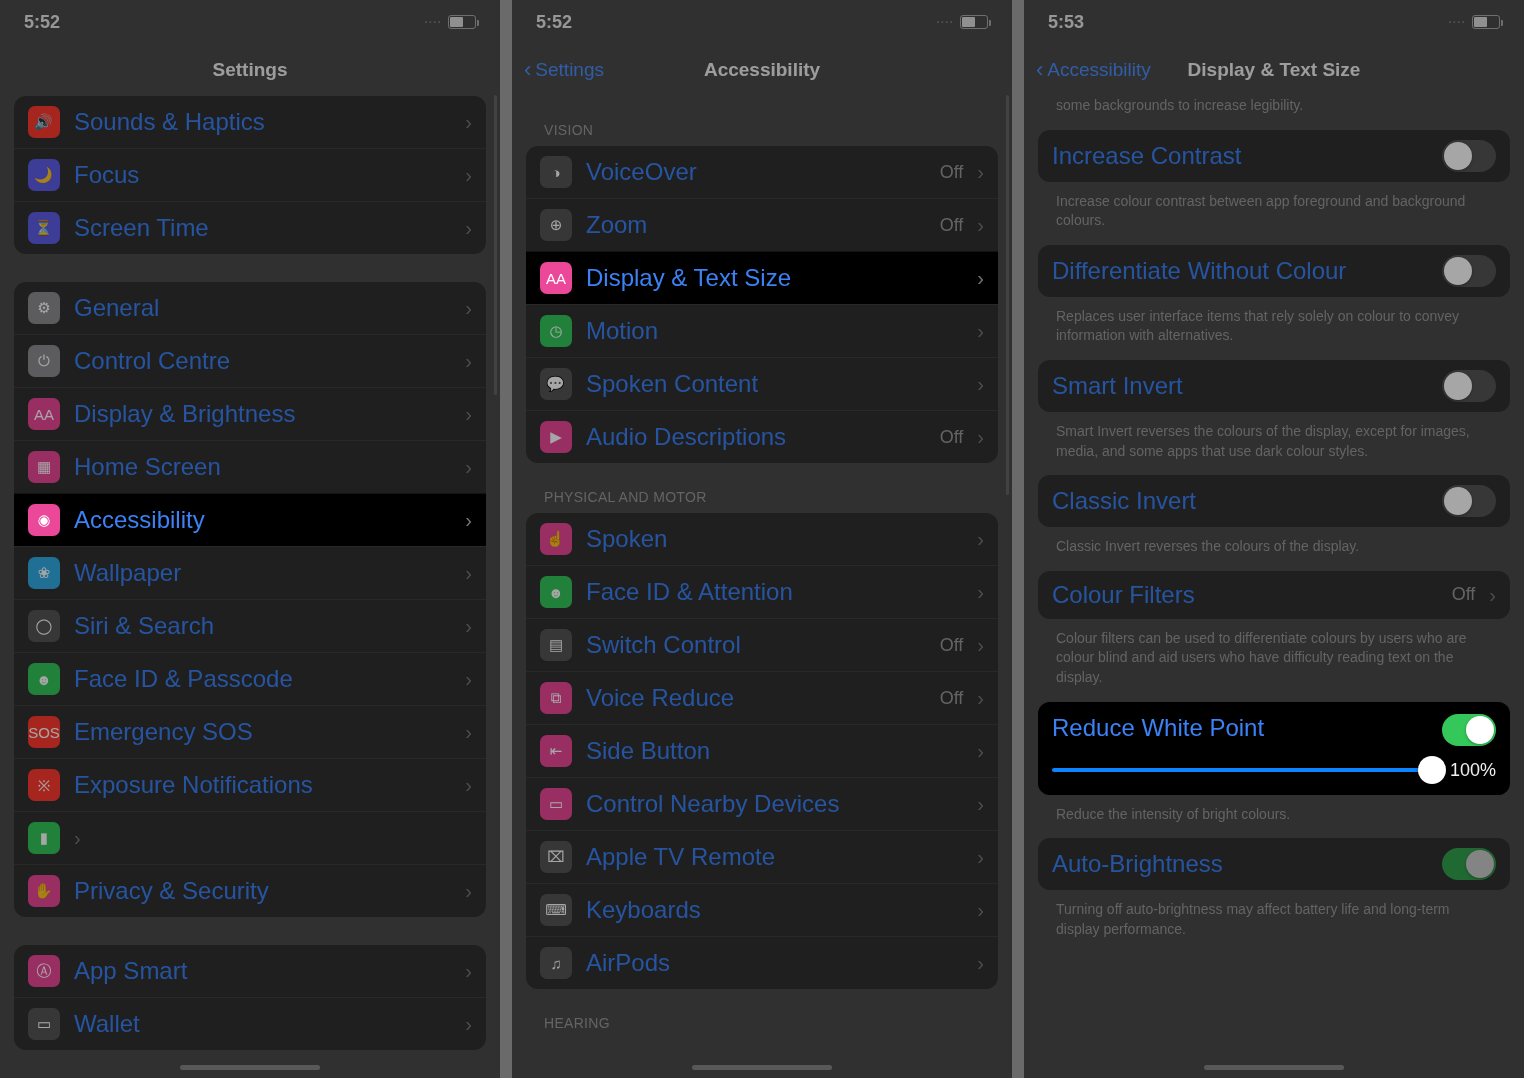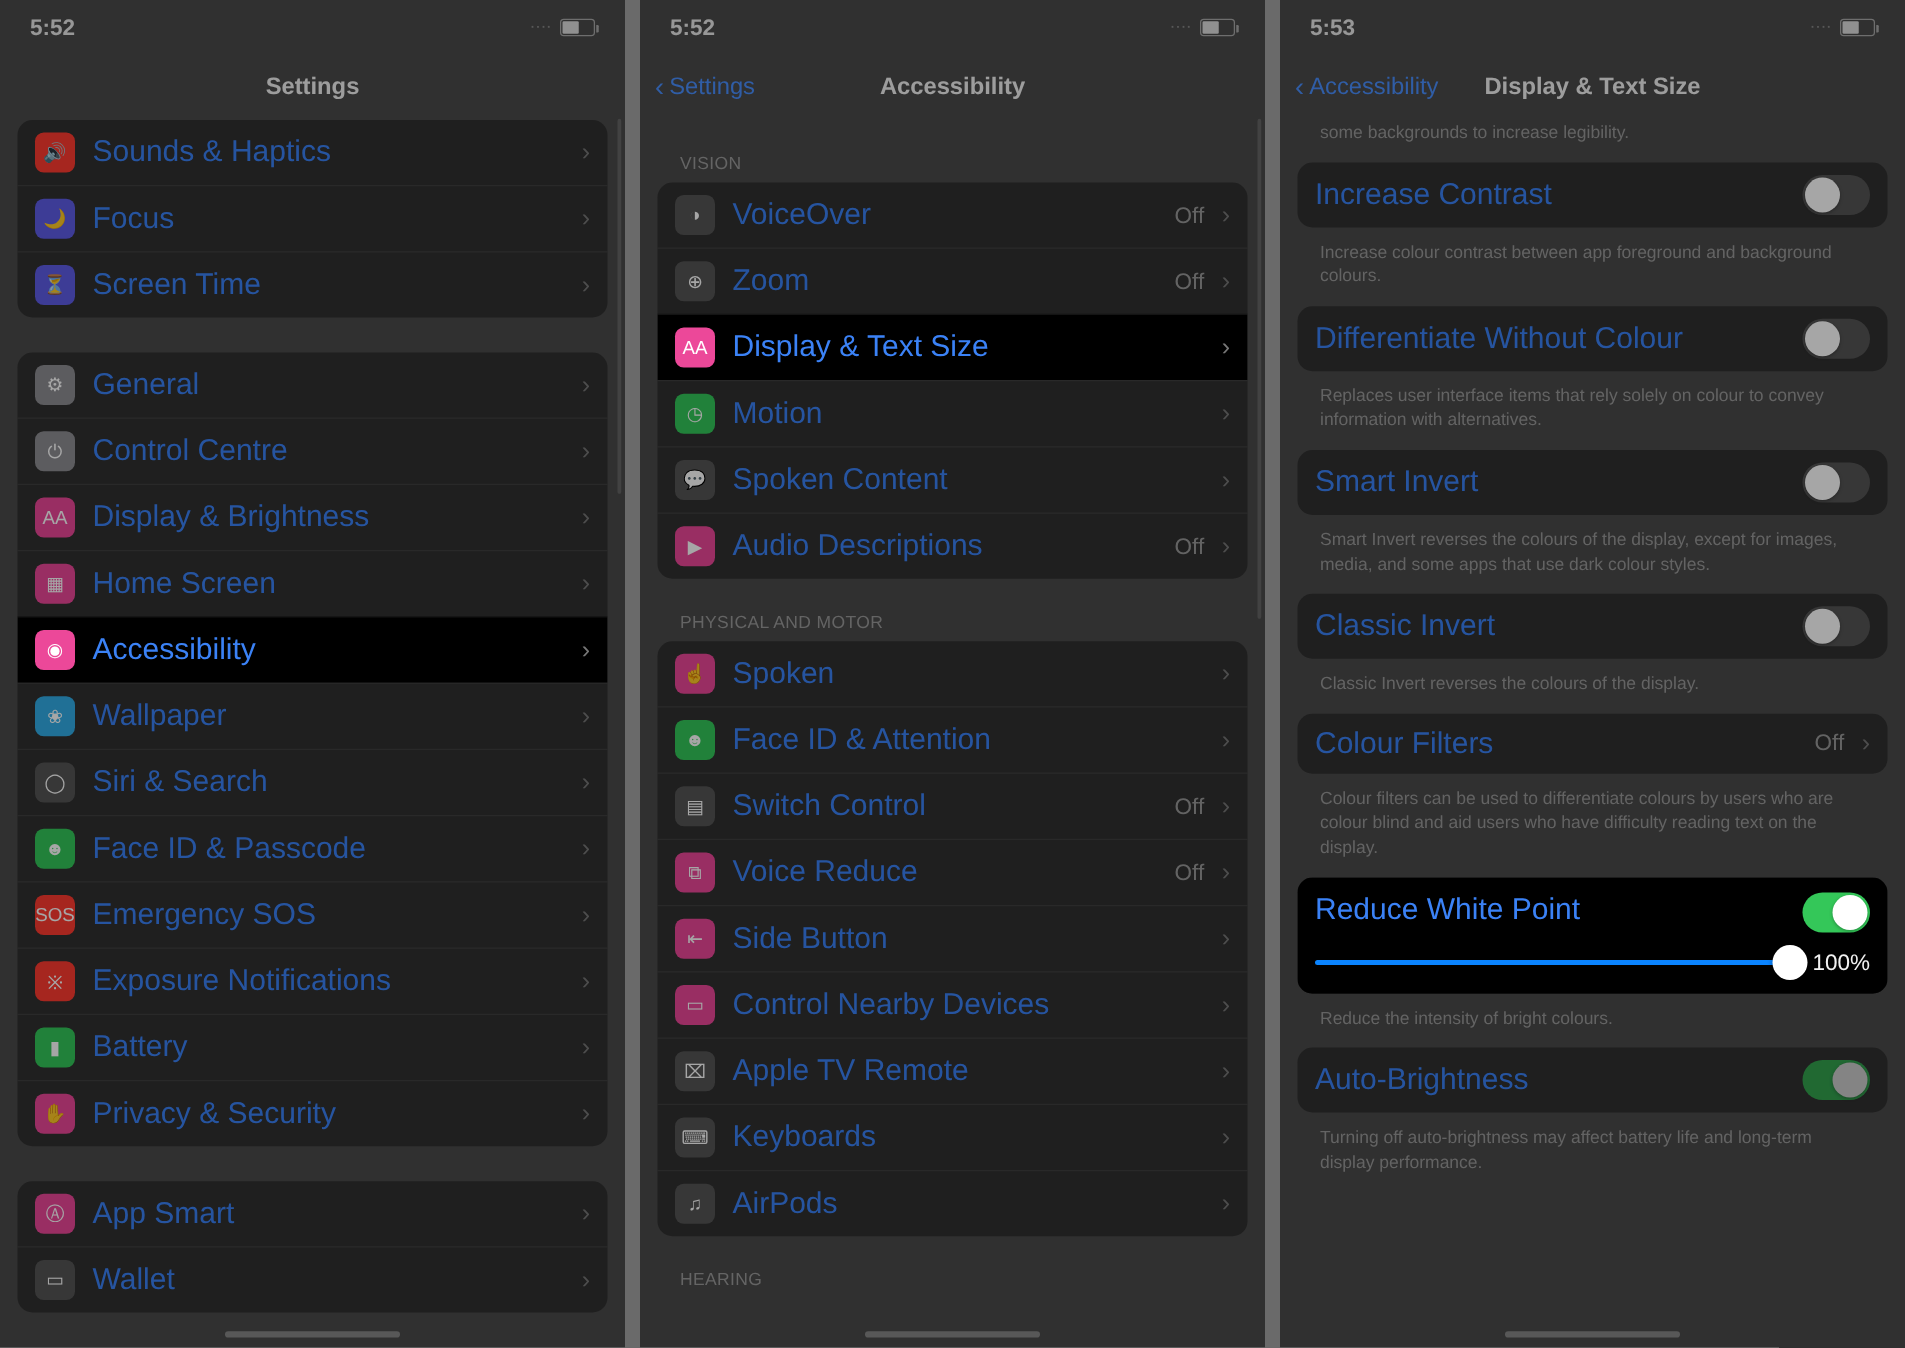--- a/index.html
+++ b/index.html
@@ -314,21 +314,20 @@
           <div class="label">Emergency SOS</div>
           <div class="chevron">›</div>
         </div>
         <div class="row">
           <div class="icon bg-red" style="font-size:15px">※</div>
           <div class="label">Exposure Notifications</div>
           <div class="chevron">›</div>
         </div>
         <div class="row">
           <div class="icon bg-green" style="font-size:15px">▮</div>
-          <div class="label">Battery</div>
           <div class="chevron">›</div>
         </div>
         <div class="row">
           <div class="icon bg-blue" style="font-size:15px">✋</div>
           <div class="label">Privacy &amp; Security</div>
           <div class="chevron">›</div>
         </div>
       </div>
       <div style="height: 28px;"></div>
       <div class="group">

